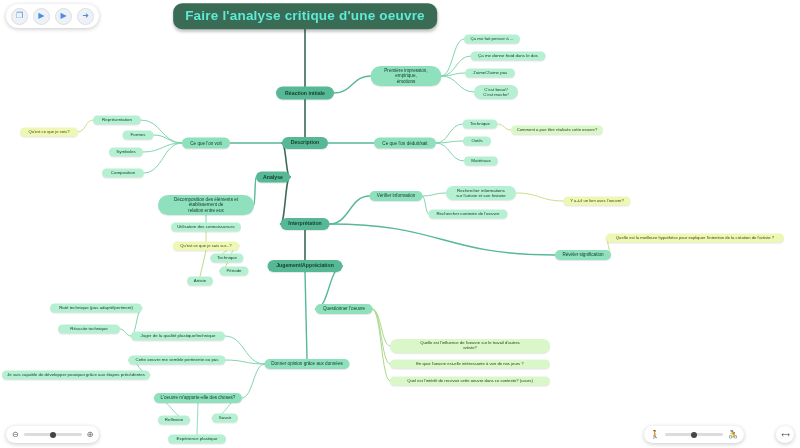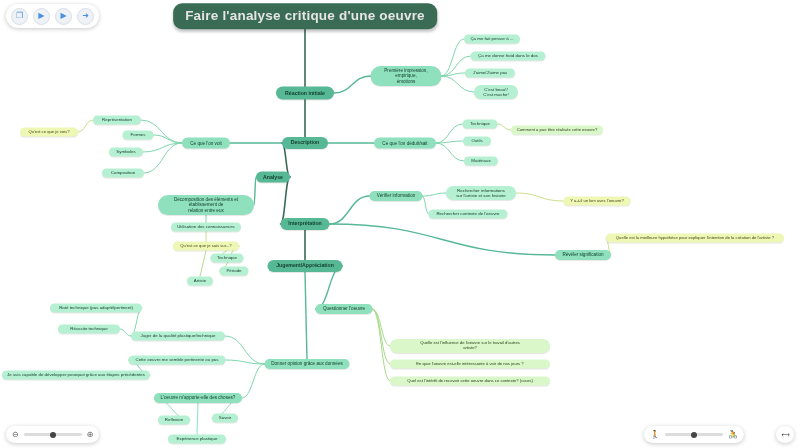--- a/index.html
+++ b/index.html
@@ -18,21 +18,21 @@
     border-radius:999px;
     text-align:center;
     line-height:1.15;
     display:flex;align-items:center;justify-content:center;
     padding:2px 5px;
     white-space:pre-line;
     transform:translate(-50%,-50%);
     box-shadow:0 1px 1px rgba(0,0,0,.10);
   }
   .n-root{
-    background:#3a6b55;color:#e5e5e5;
+    background:#3a6b55;color:#5eead4;
     font-size:13.5px;font-weight:bold;letter-spacing:.2px;
     border-radius:9px;
     padding:5px 12px;
     box-shadow:0 2px 3px rgba(0,0,0,.22);
   }
   .n-l1{background:#57b896;color:#123c2c;font-size:5.2px;font-weight:bold;border-radius:7px;}
   .n-l2{background:#8fe0bd;color:#14402f;font-size:4.6px;}
   .n-l3{background:#b6f0d2;color:#17402f;font-size:4.4px;}
   .n-l4{background:#d9f7c9;color:#2a4017;font-size:4.2px;}
   .n-l5{background:#eef7b4;color:#45461a;font-size:4.2px;}

